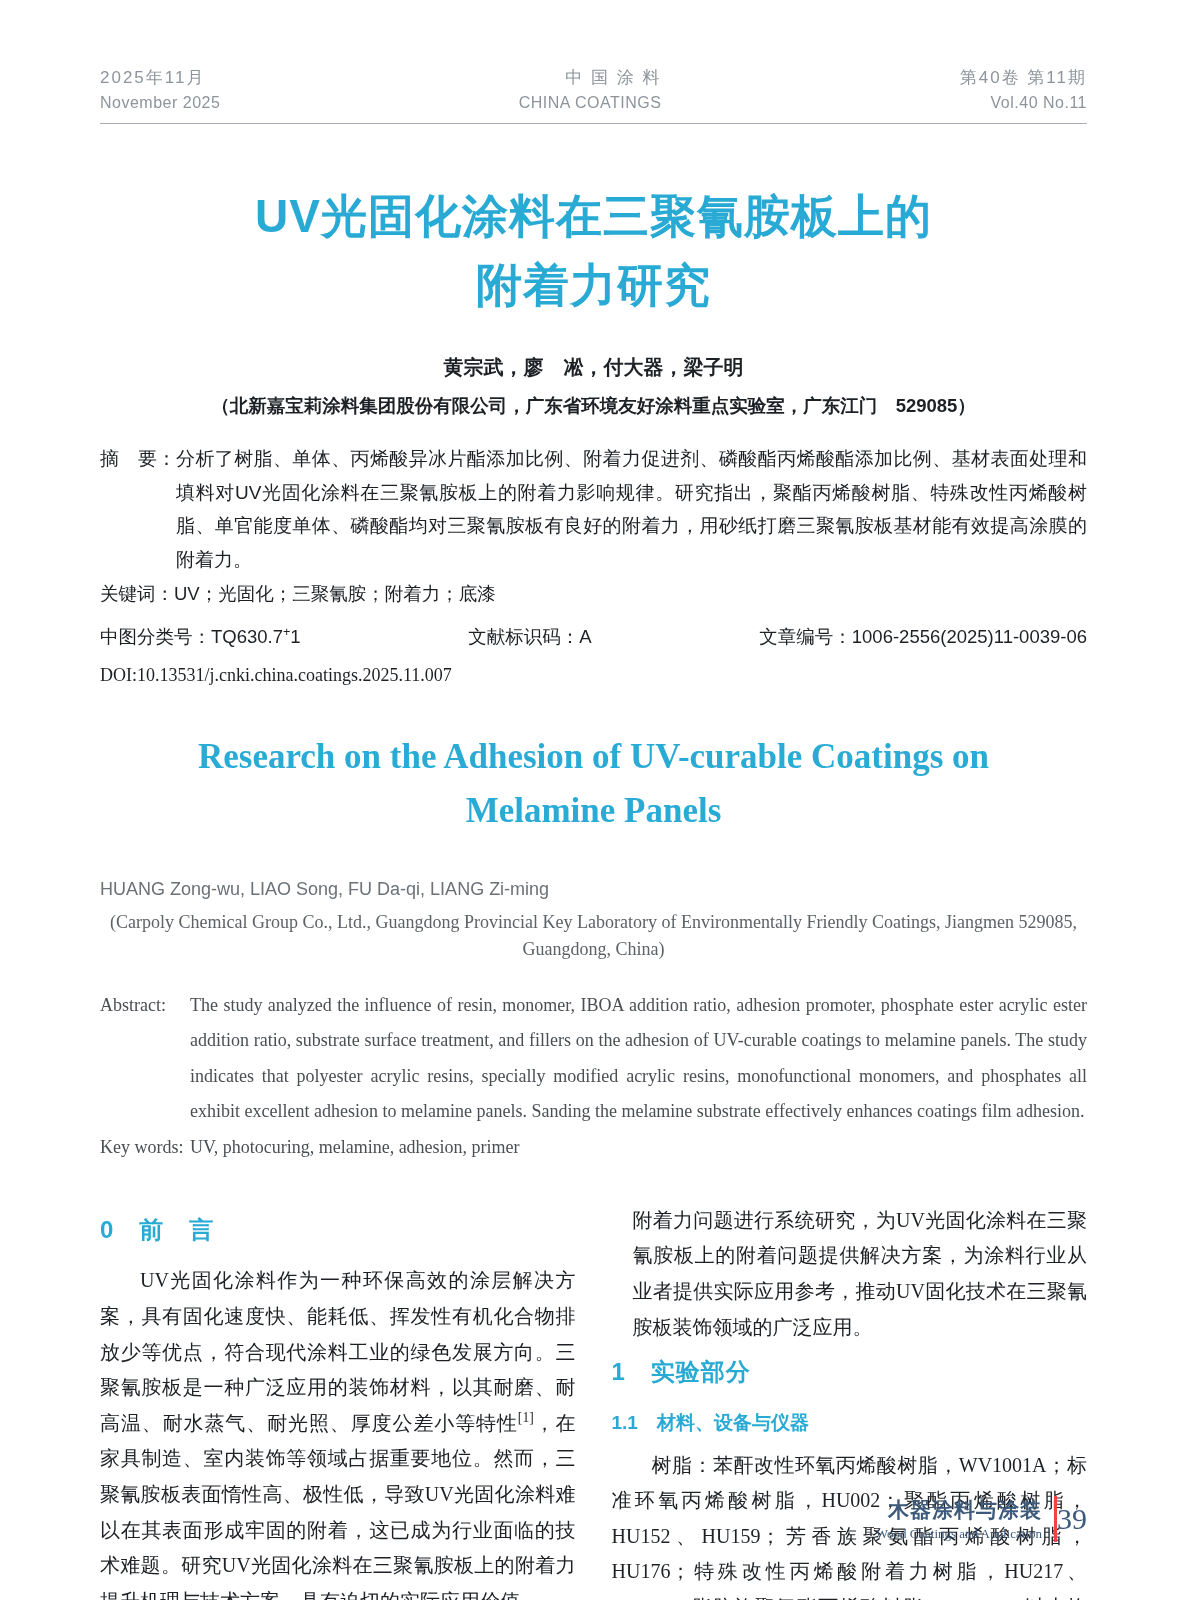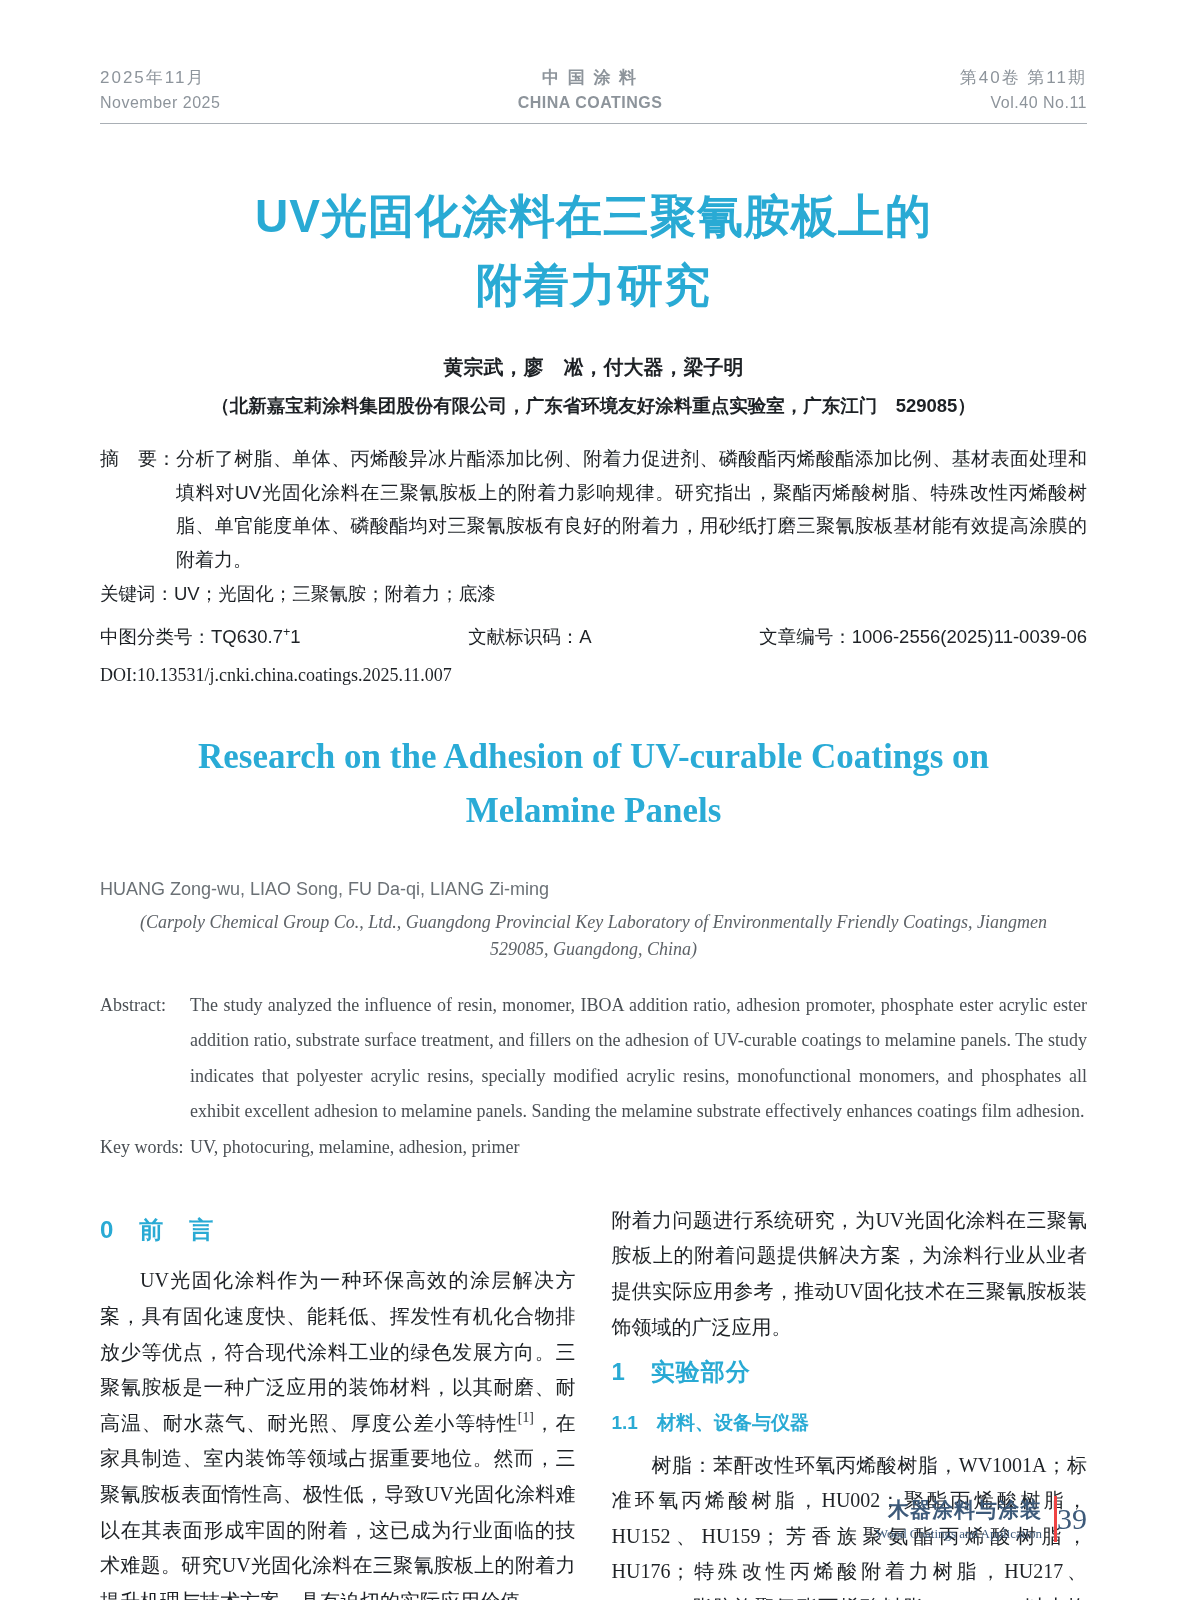--- a/index.html
+++ b/index.html
@@ -10,21 +10,21 @@
     font-family: "Liberation Sans", "DejaVu Sans", sans-serif;
     color: #1d2125;
   }
   .page { padding: 66px 100px 0 100px; width: 1187px; }
 
   
   .jheader { display: flex; justify-content: space-between; align-items: flex-end; color: #8d949b; }
   .jheader .blk { line-height: 1.45; }
   .jheader .cn { font-size: 17px; letter-spacing: 2px; }
   .jheader .en { font-size: 16px; letter-spacing: 0.5px; }
-  .jheader .center { text-align: center; font-weight: bold; }
+  .jheader .center { text-align: right; }
   .jheader .right { text-align: right; }
   .jheader-rule { border: none; border-top: 1px solid #a9afb5; margin-top: 9px; }
 
   
   .cn-title {
     margin-top: 58px; text-align: center;
     color: #29aad4; font-weight: bold; font-size: 46px; line-height: 1.5;
     letter-spacing: 1px;
   }
   .cn-authors { margin-top: 34px; text-align: center; font-weight: bold; font-size: 20px; }
@@ -44,34 +44,34 @@
   
   .en-title {
     margin-top: 44px; text-align: center;
     font-family: "Liberation Serif", "DejaVu Serif", serif;
     color: #2aabd6; font-weight: bold; font-size: 35px; line-height: 1.55;
   }
   .en-authors { margin-top: 40px; text-align: left; font-size: 18px; color: #6b7176; }
   .en-affil {
     margin-top: 9px; text-align: center;
     font-family: "Liberation Serif", "DejaVu Serif", serif;
-    font-style: italic; font-size: 18px; color: #5d6267; line-height: 1.55;
+    font-size: 18px; color: #5d6267; line-height: 1.55;
     padding: 0 10px;
   }
 
   .en-abstract { margin-top: 24px; font-family: "Liberation Serif", "DejaVu Serif", serif; color: #4a4f54; font-size: 18px; line-height: 1.95; }
   .en-abstract .hlabel { font-weight: normal; width: 90px; }
   .en-keywords { margin-top: 2px; font-family: "Liberation Serif", "DejaVu Serif", serif; color: #4a4f54; font-size: 18px; }
   .en-keywords .hlabel { width: 90px; font-weight: normal; }
 
   
   .columns { display: flex; gap: 36px; margin-top: 40px; }
   .col { flex: 1 1 0; font-family: "Liberation Serif", "DejaVu Serif", serif; font-size: 20px; line-height: 1.78; text-align: justify; }
   .col p { text-indent: 2em; }
-  .col p.noindent { text-indent: 0; }
+  .col p.noindent { text-indent: 0; margin-left: 21px; }
   h2.sec {
     font-family: "Liberation Sans", "DejaVu Sans", sans-serif;
     color: #29aad4; font-size: 24px; font-weight: bold;
     margin: 6px 0 12px 0; letter-spacing: 1px;
   }
   h3.subsec {
     font-family: "Liberation Sans", "DejaVu Sans", sans-serif;
     color: #29aad4; font-size: 19px; font-weight: bold;
     margin: 10px 0 8px 0;
   }

